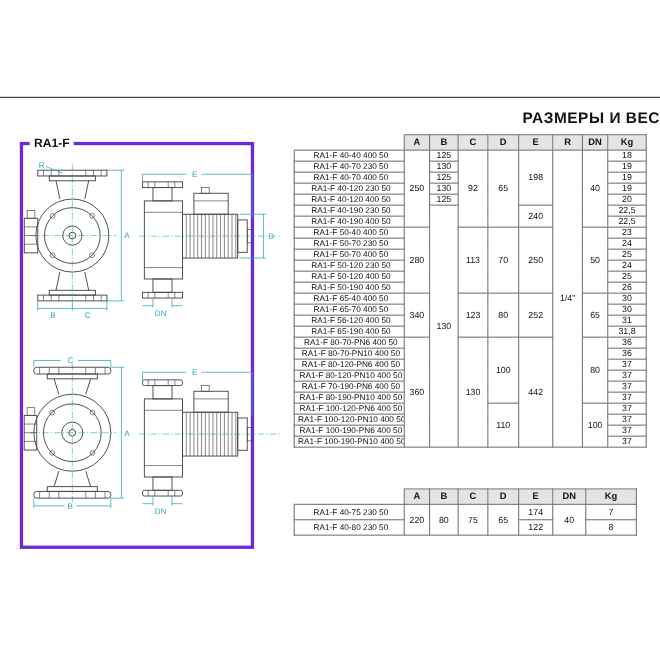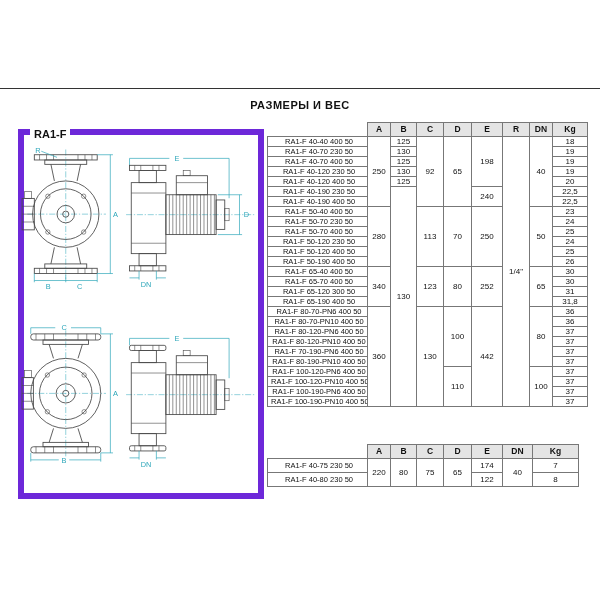--- a/index.html
+++ b/index.html
@@ -7,24 +7,24 @@
     --ink:#4a4a4a;
     --hdr:#e4e4e4;
     --bd:#777777;
   }
   *{margin:0;padding:0;box-sizing:border-box}
   html,body{width:600px;height:600px;background:#fff;overflow:hidden;
     font-family:"Liberation Sans",sans-serif;color:#111}
   .stage{position:relative;width:600px;height:600px;background:#fff}
 
   .top-rule{position:absolute;left:0;top:88px;width:600px;border-top:1.5px solid #333}
-  .page-title{position:absolute;left:0;top:99px;width:600px;text-align:center;
-    font-size:11px;font-weight:bold;letter-spacing:.5px}
-
-  .panel{position:absolute;left:18px;top:129px;width:246px;height:370px;border:6px solid #6d28d9}
+  .page-title{position:absolute;left:0;top:99px;width:600px;text-align:right;
+    font-size:14px;font-weight:bold;letter-spacing:.5px}
+
+  .panel{position:absolute;left:18px;top:129px;width:213px;height:370px;border:3px solid #6d28d9}
   .panel-label{position:absolute;left:6px;top:-7px;background:#fff;padding:0 4px;
     font-size:11px;font-weight:bold}
 
   svg.drawing{position:absolute;overflow:visible}
   .ln{fill:none;stroke:var(--ink);stroke-width:1}
   .lnt{fill:none;stroke:var(--ink);stroke-width:.7}
   .cl{fill:none;stroke:var(--dim);stroke-width:.6;stroke-dasharray:7 2 1.5 2}
   .dim{fill:none;stroke:var(--dim);stroke-width:.8}
   .dimt{fill:var(--dim);font-size:8.5px;font-family:"Liberation Sans",sans-serif}
 
@@ -262,21 +262,21 @@
           <td rowspan="4">80</td>
           <td rowspan="4">252</td>
           <td rowspan="4">65</td>
           <td>30</td>
         </tr>
         <tr>
           <td class="model">RA1-F 65-70 400 50</td>
           <td>30</td>
         </tr>
         <tr>
-          <td class="model">RA1-F 65-120 300 50</td>
+          <td class="model">RA1-F 56-120 400 50</td>
           <td>31</td>
         </tr>
         <tr>
           <td class="model">RA1-F 65-190 400 50</td>
           <td>31,8</td>
         </tr>
         <tr>
           <td class="model">RA1-F 80-70-PN6 400 50</td>
           <td rowspan="10">360</td>
           <td rowspan="10">130</td>

